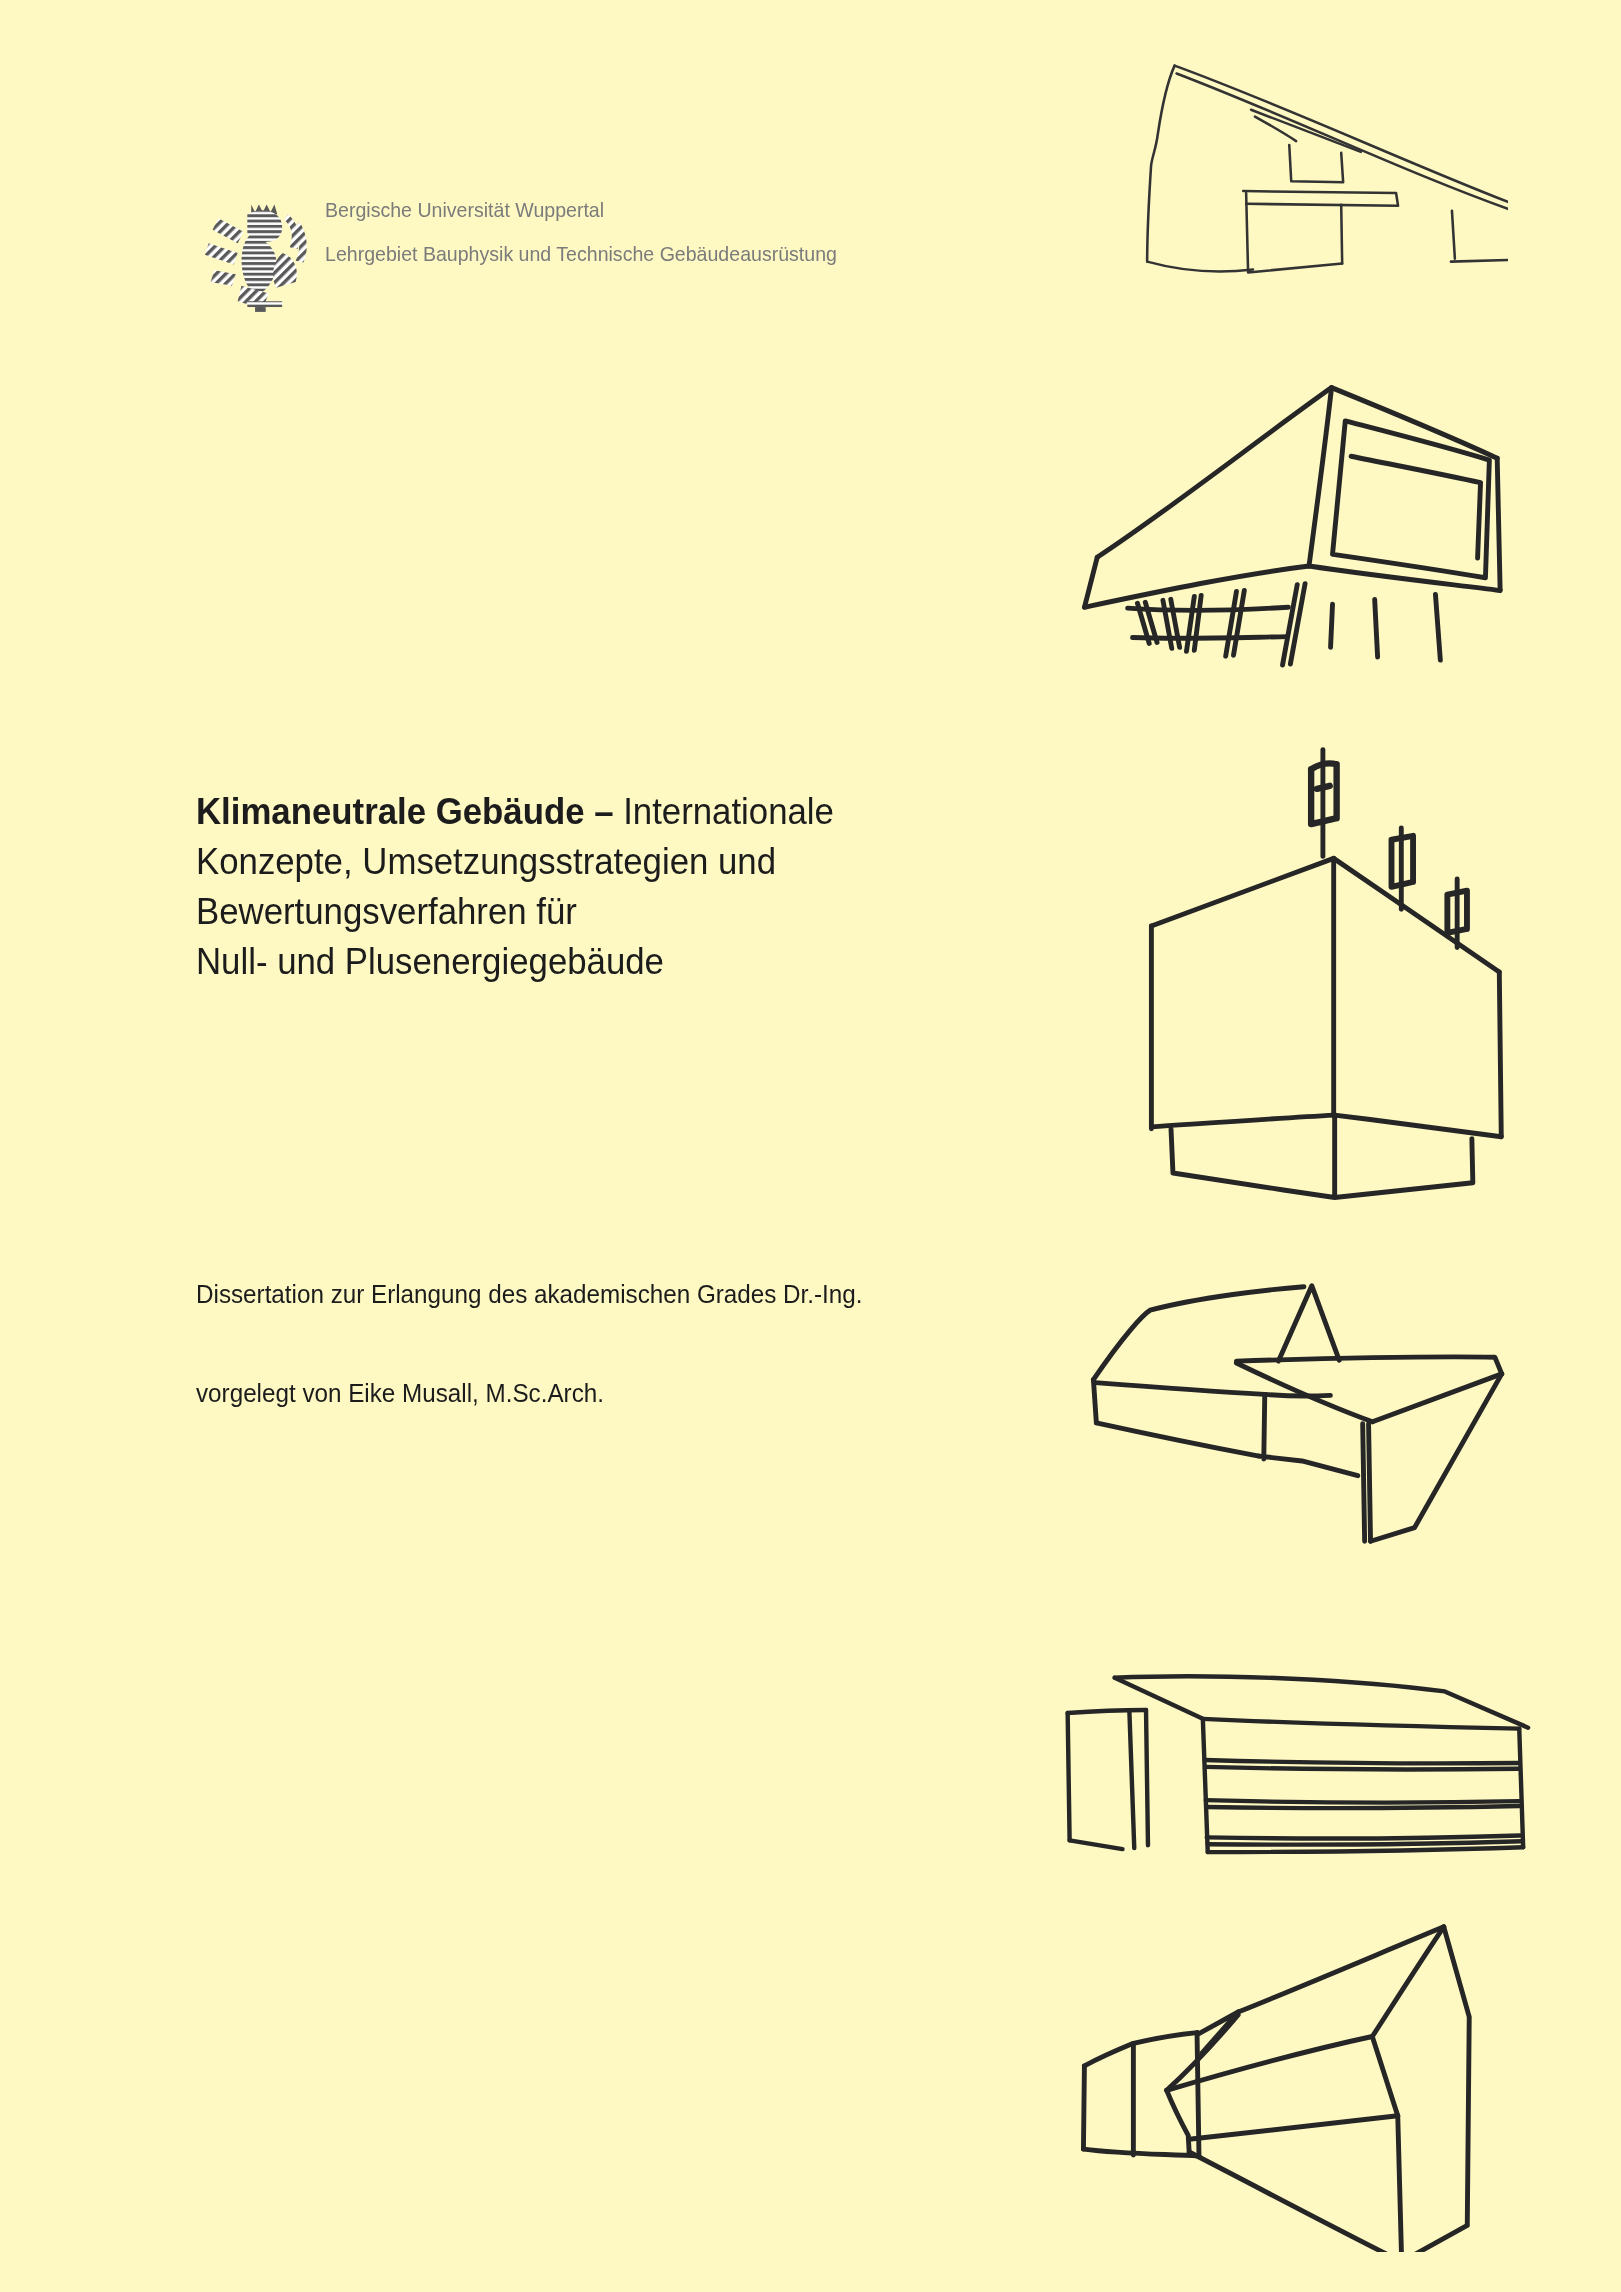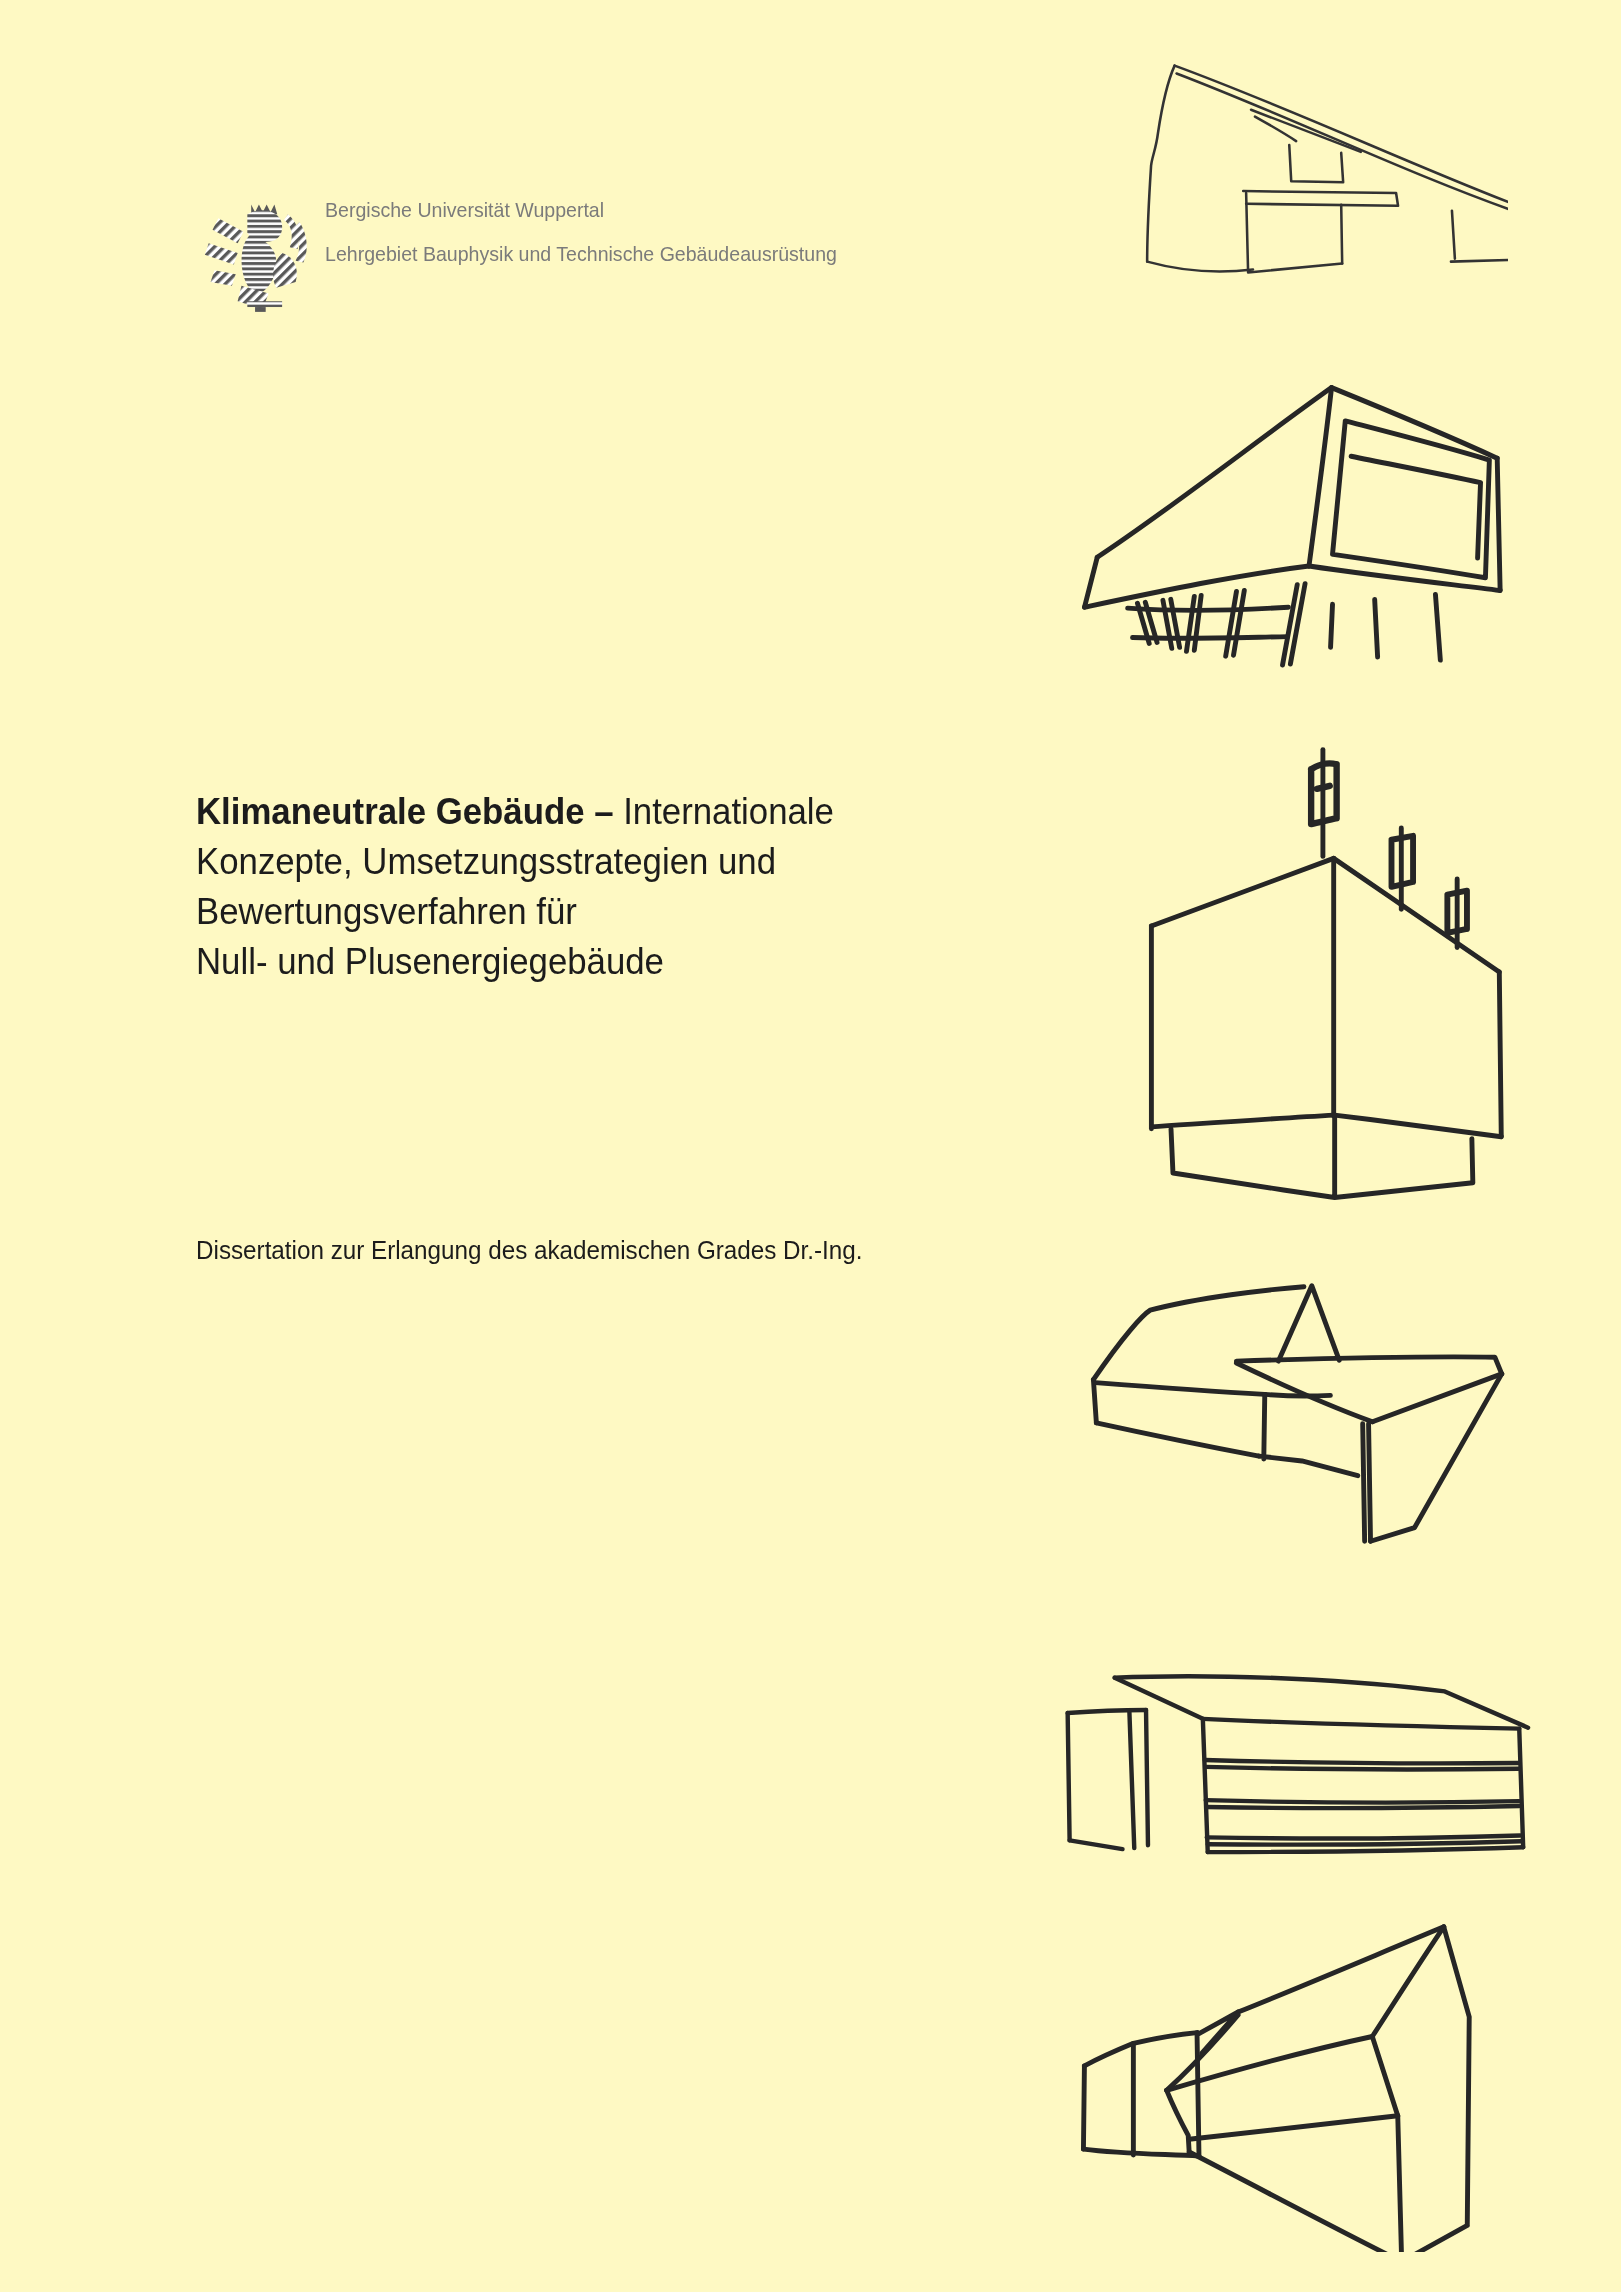--- a/index.html
+++ b/index.html
@@ -14,21 +14,21 @@
   .logo{position:absolute;left:199px;top:193px;width:116px;height:120px;}
   .header-lines{position:absolute;left:325px;top:188px;color:#7b7b7b;}
   .header-line{height:44px;line-height:44px;font-size:20.6px;white-space:nowrap;}
   .cond{display:inline-block;transform:scaleX(0.95);transform-origin:0 50%;white-space:nowrap;}
   
   .title{position:absolute;left:196px;top:787px;color:#1c1c1c;font-size:37px;line-height:50px;}
   .title .t-line{white-space:nowrap;transform:scaleX(0.94);transform-origin:0 50%;}
   .t-bold{font-weight:bold;}
   
   .diss{position:absolute;left:196px;top:1234px;color:#1c1c1c;font-size:25.5px;}
-  .diss .d-line{height:55px;line-height:33px;white-space:nowrap;transform-origin:0 50%;}
+  .diss .d-line{height:55px;line-height:33px;white-space:nowrap;transform-origin:0 50%;margin-top:44px;}
   
   .sk{position:absolute;}
   .sk svg{display:block;width:100%;height:100%;}
   .sk path{fill:none;stroke:#262626;stroke-linecap:round;stroke-linejoin:round;}
   .sk.thin path{stroke:#333;stroke-width:2.6;}
   .sk.thick path{stroke-width:5;}
   .sk.mid path{stroke-width:4.5;}
 </style>
 </head>
 <body>
@@ -75,20 +75,21 @@
     <div class="t-line">
       <span class="t-bold">Klimaneutrale Gebäude – </span><span>Internationale</span>
     </div>
     <div class="t-line">Konzepte, Umsetzungsstrategien und</div>
     <div class="t-line">Bewertungsverfahren für</div>
     <div class="t-line">Null- und Plusenergiegebäude</div>
   </div>
 
   <div class="diss">
     <div class="d-line"><span class="cond">Dissertation zur Erlangung des akademischen Grades Dr.-Ing.</span></div>
+    <div class="d-line"><span class="cond">vorgelegt von Eike Musall, M.Sc.Arch.</span></div>
   </div>
 
   <div class="sk thin" style="left:1096px;top:47px;width:412px;height:245px;" aria-label="monopitch-house-sketch">
     <svg viewBox="0 0 420 250" xmlns="http://www.w3.org/2000/svg">
       <path d="M80,19 C71,39 66,68 63,88 C61,104 57,112 56,121 C54,152 52,190 52,219"></path>
       <path d="M52,219 C92,230 128,231 160,227"></path>
       <path d="M80,19 C195,61 330,124 433,163"></path>
       <path d="M82,27 C195,70 322,131 431,169"></path>
       <path d="M158,64 C198,79 234,93 270,107"></path>
       <path d="M162,71 C178,80 192,88 204,96"></path>

